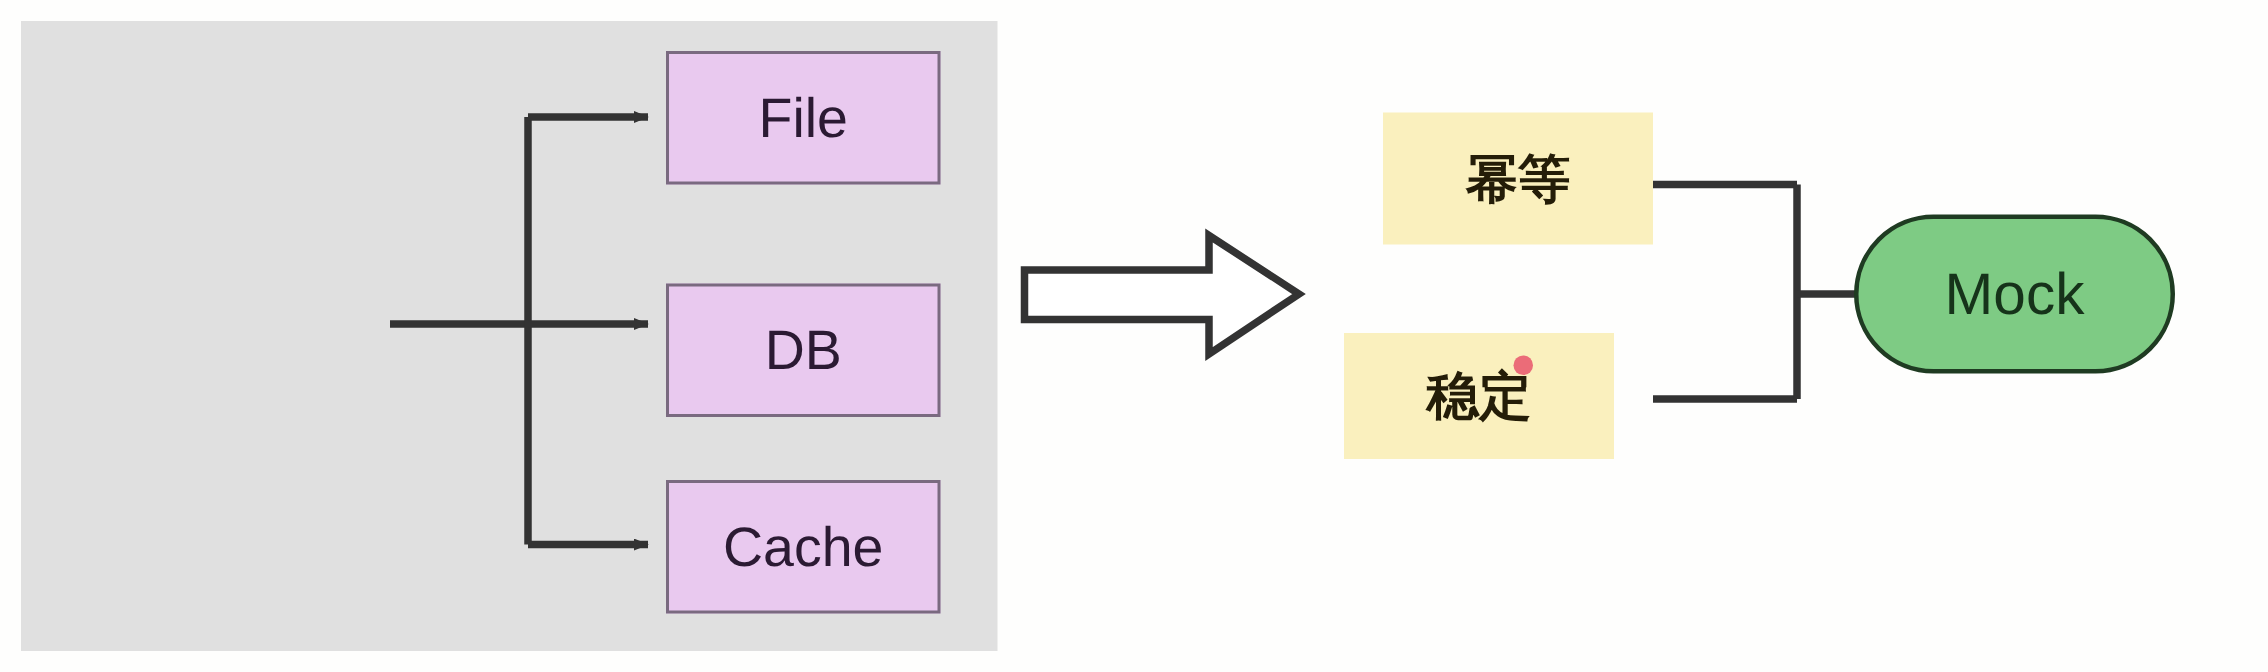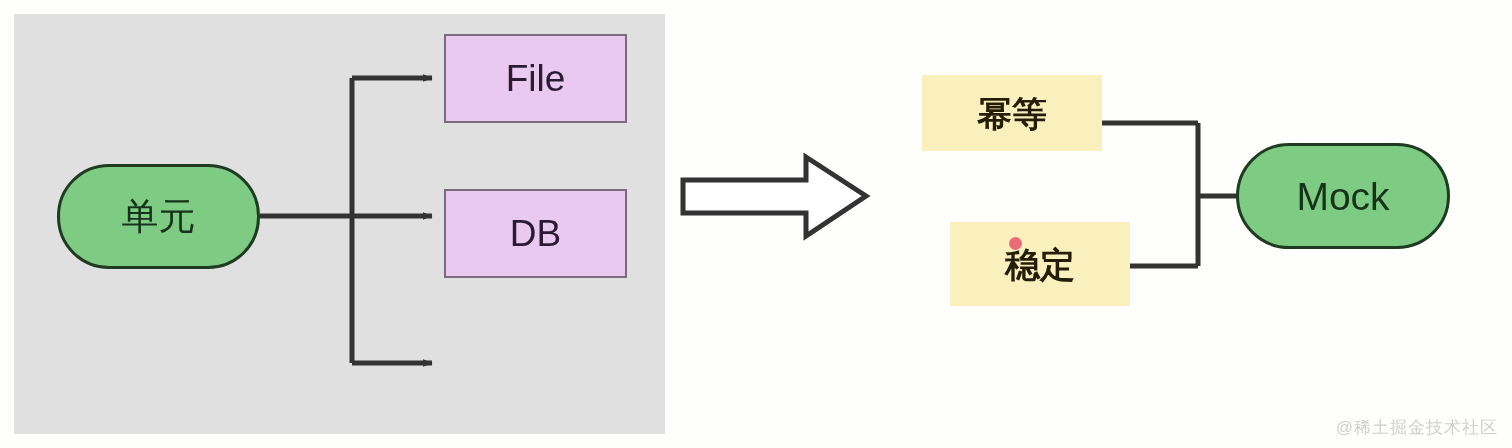--- a/index.html
+++ b/index.html
@@ -68,26 +68,26 @@
     width: 183px; height: 89px;
     font-size: 37px;
   }
   #node-cache {
     left: 444px; top: 320px;
     width: 183px; height: 89px;
     font-size: 37px;
   }
   #node-idempotent {
     left: 922px; top: 75px;
-    width: 180px; height: 76px;
+    width: 180px; height: 88px;
     font-size: 35px;
     font-weight: 700;
   }
   #node-stable {
-    left: 950px; top: 222px;
+    left: 896px; top: 222px;
     width: 180px; height: 84px;
     font-size: 35px;
     font-weight: 700;
   }
   #node-mock {
     left: 1236px; top: 143px;
     width: 214px; height: 106px;
     font-size: 39px;
     border-radius: 53px;
   }
@@ -146,41 +146,40 @@
 
     <path d="M1102,123 L1198,123" stroke="#333333" stroke-width="5" fill="none"></path>
 
     <path d="M1102,266 L1198,266" stroke="#333333" stroke-width="5" fill="none"></path>
 
     <path d="M1198,123 L1198,266" stroke="#333333" stroke-width="5" fill="none"></path>
 
     <path d="M1198,196 L1290,196" stroke="#333333" stroke-width="5" fill="none" marker-end="url(#ah)"></path>
   </svg>
 
-  <div class="node stadium" id="node-unit">
-    <span>单元</span>
-  </div>
 
   <div class="node rect-purple" id="node-file">
     <span>File</span>
   </div>
 
   <div class="node rect-purple" id="node-db">
     <span>DB</span>
   </div>
 
+  <div class="node rect-purple" id="node-cache">
+    <span>Cache</span>
+  </div>
 
   <div class="node rect-yellow" id="node-idempotent">
     <span>幂等</span>
   </div>
 
   <div class="node rect-yellow" id="node-stable">
     <span>稳定</span>
   </div>
   <div id="stable-dot"></div>
 
   <div class="node stadium" id="node-mock">
     <span>Mock</span>
   </div>
 
-  <div id="watermark">@稀土掘金技术社区</div>
 
 </div>
 
 </body></html>

